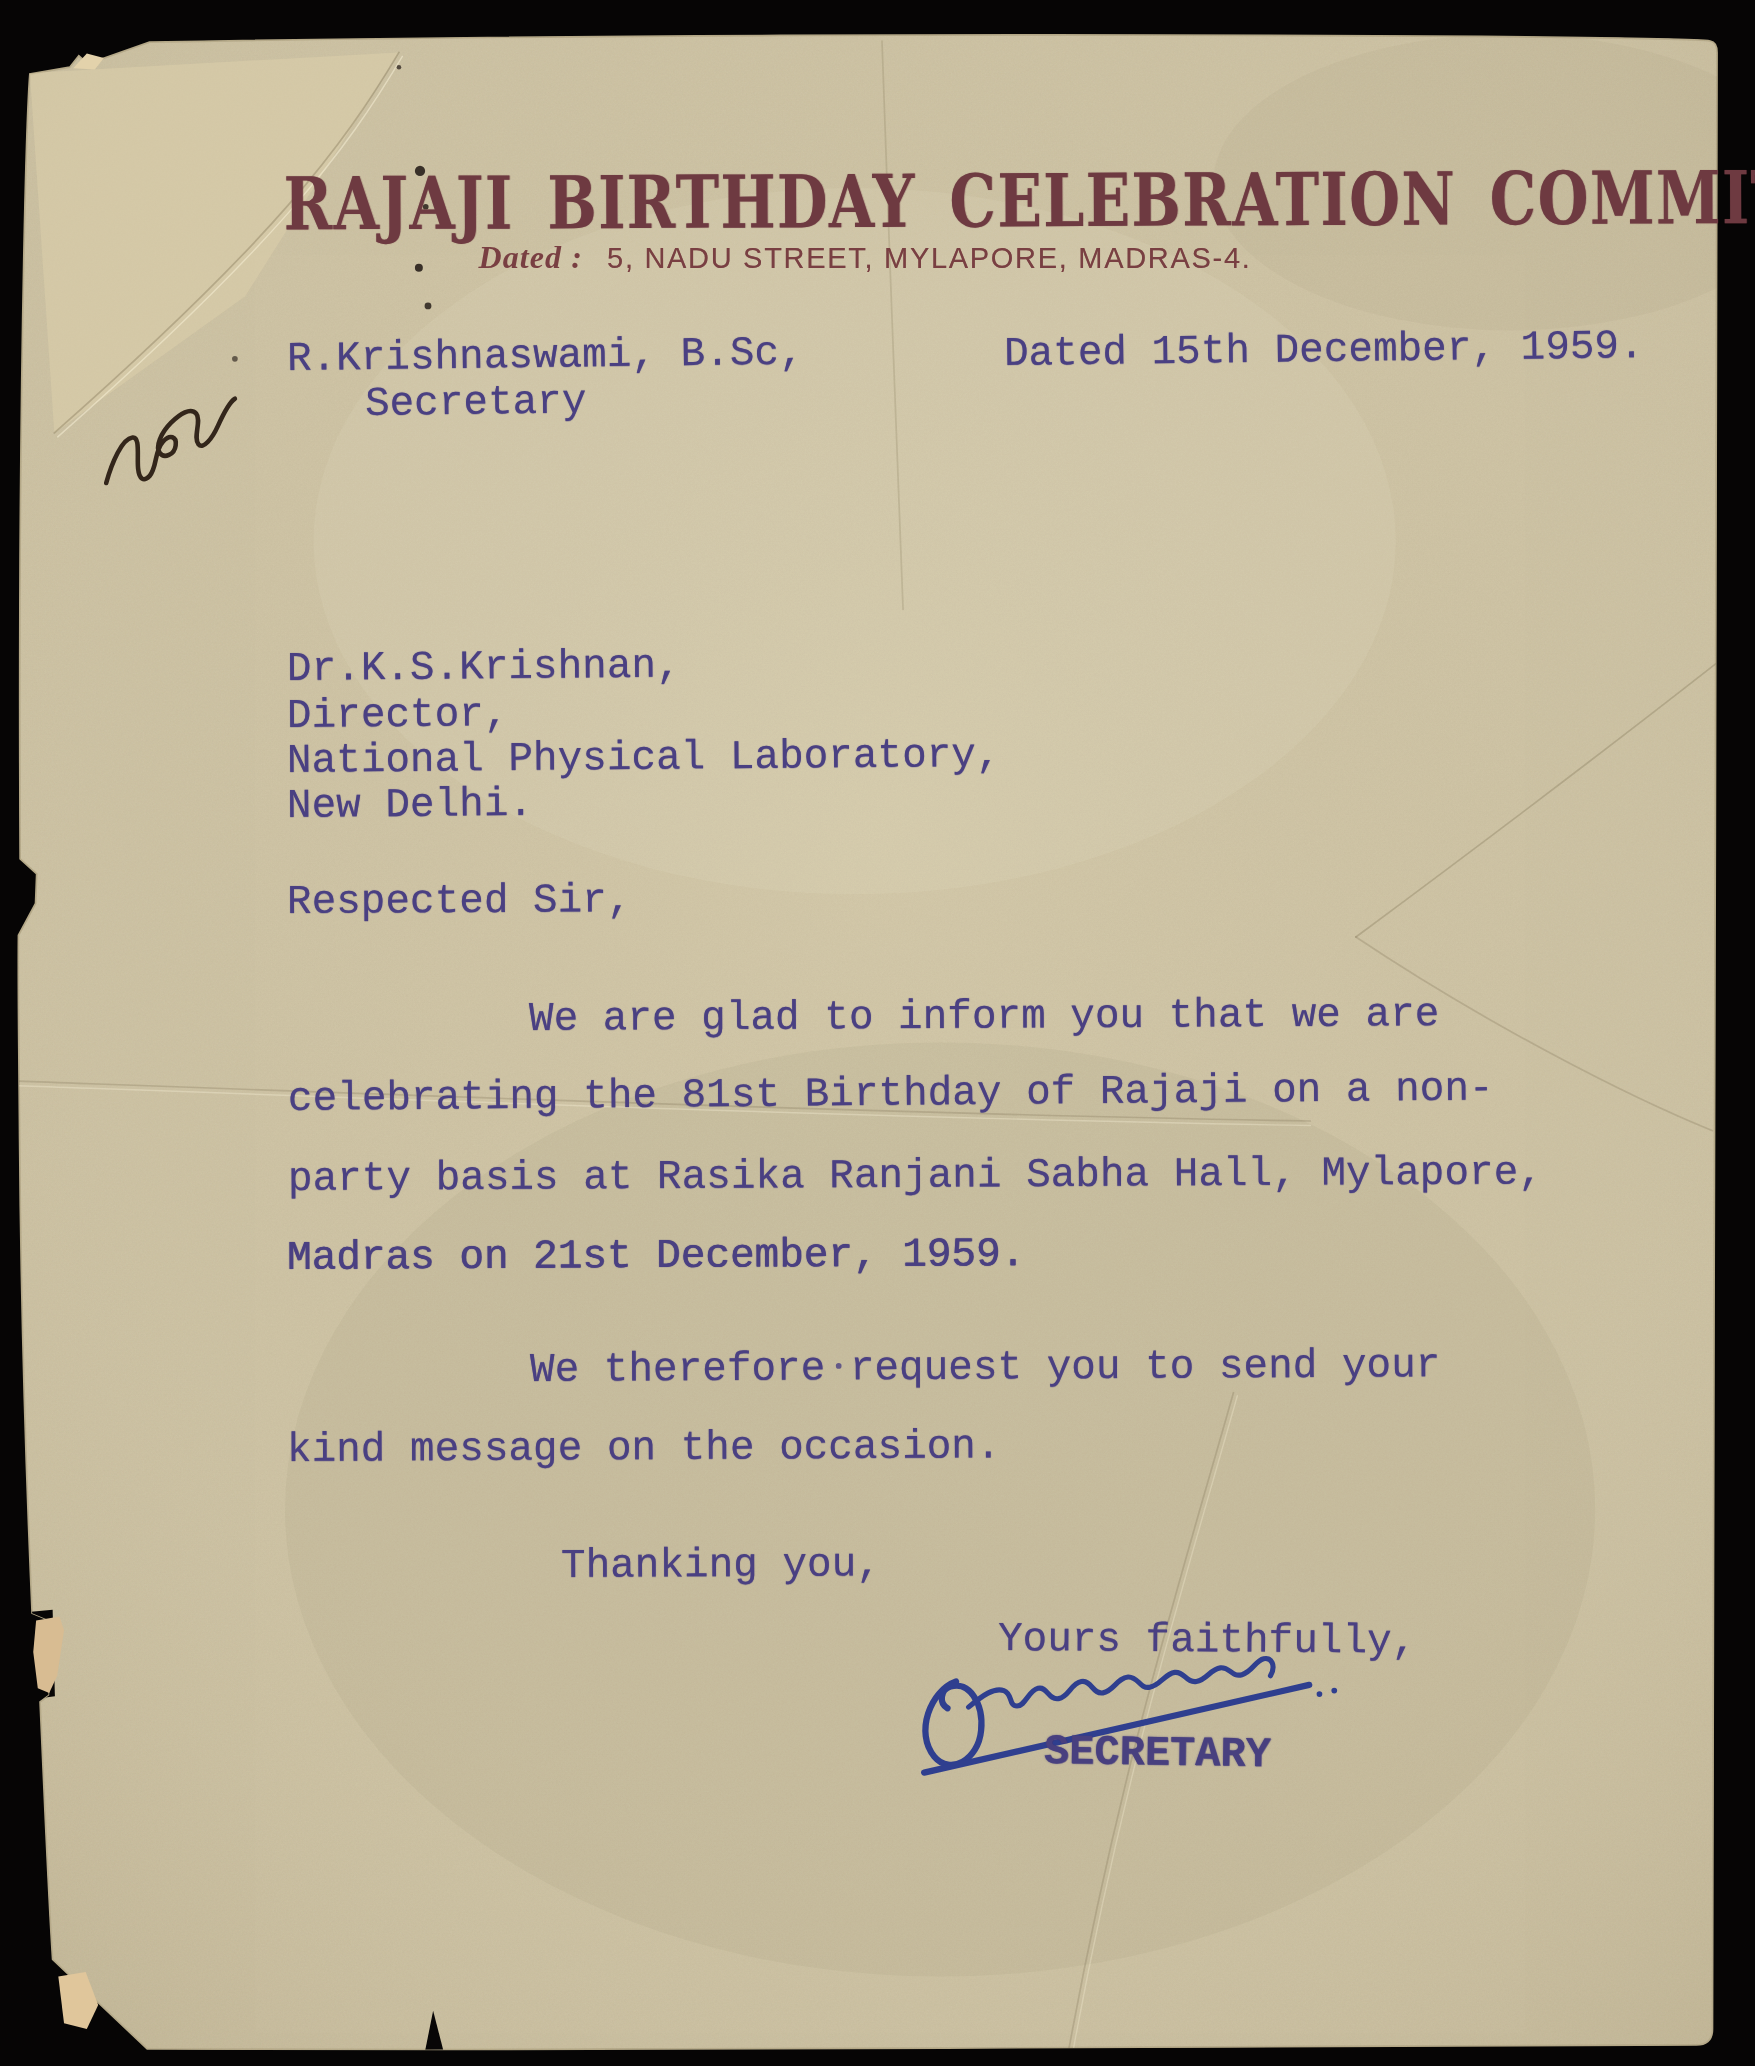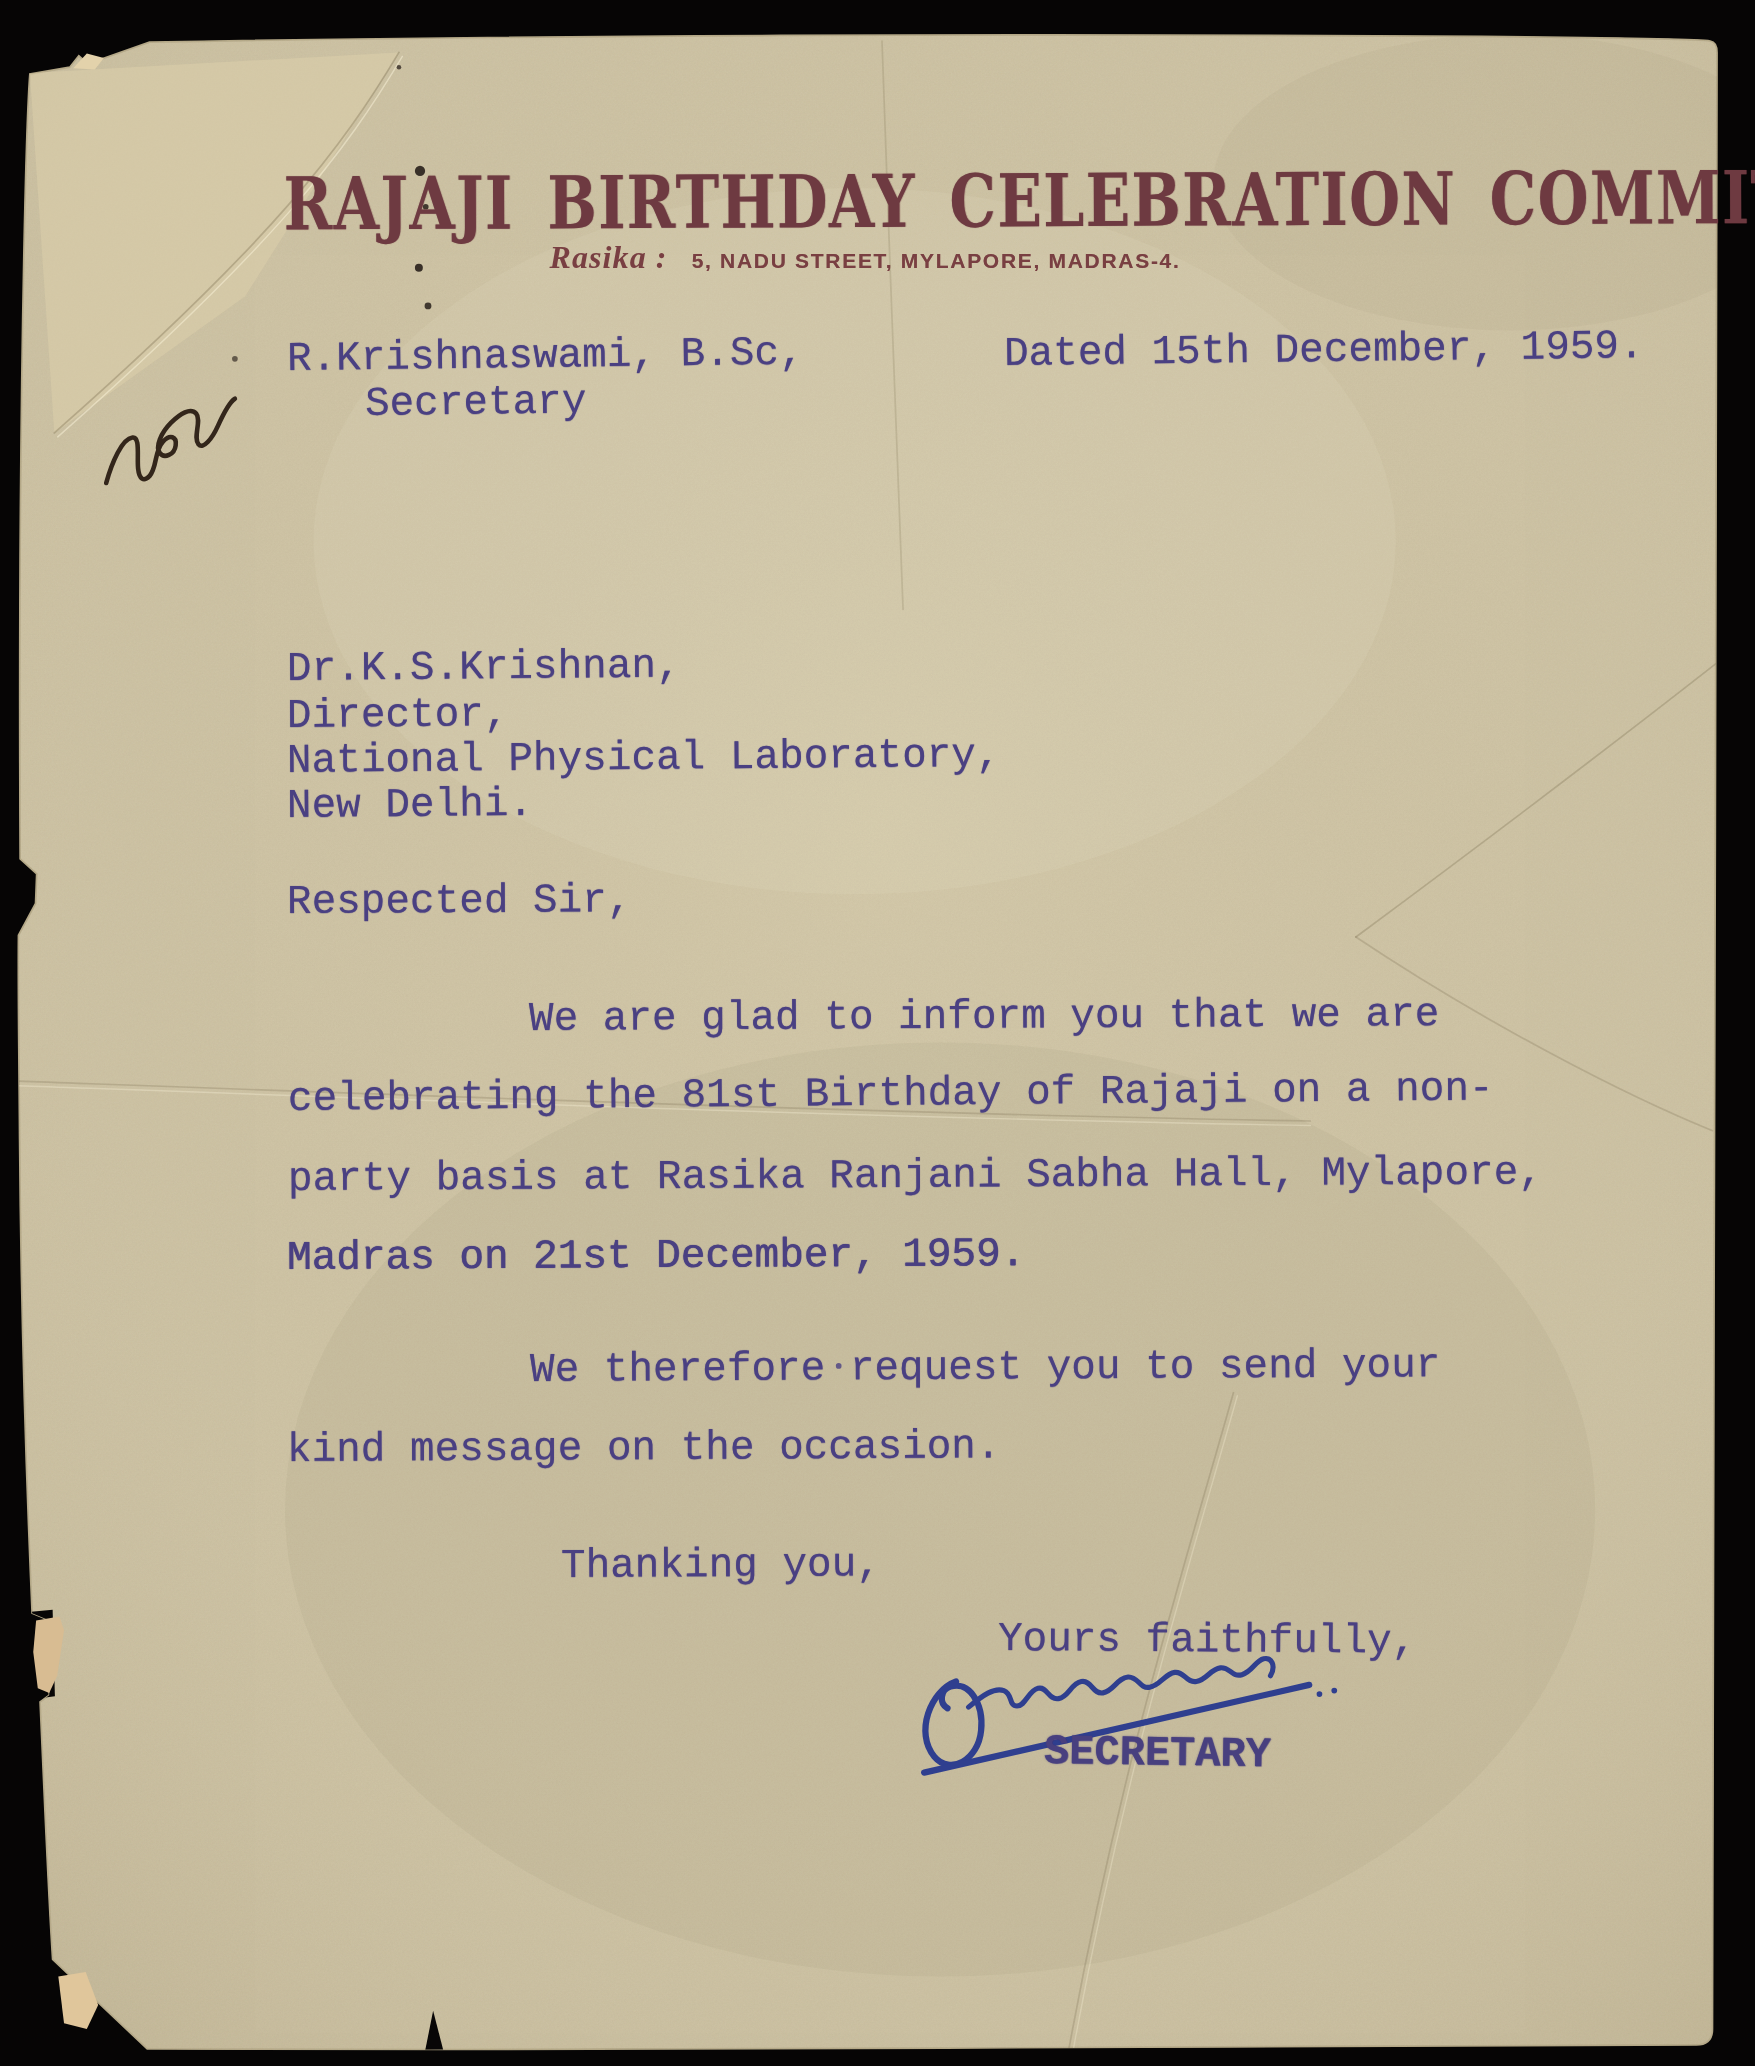--- a/index.html
+++ b/index.html
@@ -10,21 +10,21 @@
 
   
   .title-band{left:68px;top:149px;width:1595px;text-align:center;transform:rotate(-0.25deg);}
   .title-inner{display:inline-block;transform:scaleX(0.80);transform-origin:center;
       font-family:"DejaVu Serif",serif;font-weight:bold;font-size:73px;line-height:85px;
       letter-spacing:1.7px;word-spacing:15px;color:#6e3a41;
       text-shadow:0 0 1.1px rgba(110,58,65,0.55),1.1px 0 0 rgba(110,58,65,0.18);}
   .office-band{left:68px;top:229px;width:1584px;text-align:center;color:#793f42;}
   .office-label{font-family:"Liberation Serif",serif;font-style:italic;font-weight:bold;
       font-size:32px;margin-right:24px;letter-spacing:1.1px;}
-  .office-address{font-family:"Liberation Sans",sans-serif;font-weight:bold;font-size:21px;
+  .office-address{font-family:"Liberation Sans",sans-serif;font-weight:normal;font-size:29px;
       letter-spacing:1.7px;text-shadow:0 0 0.6px rgba(121,63,66,0.6);text-align:right;}
 
   
   .type{font-family:"Liberation Mono",monospace;font-size:41px;line-height:41px;color:#4a4082;
       text-shadow:0 0 1.1px rgba(74,64,130,0.55),0 0.6px 0.6px rgba(74,64,130,0.25);
       transform-origin:left center;}
   .t-a{transform:rotate(-0.7deg);}
   .t-b{transform:rotate(-0.5deg);}
   .t-c{transform:rotate(-0.3deg);}
   .t-d{transform:rotate(0.35deg);}
@@ -129,21 +129,21 @@
       <path stroke-width="11" d="M1622,3112 L2298,2958"></path>
       <circle cx="2316" cy="2974" r="5" fill="#2f3f8f" stroke="none"></circle>
       <circle cx="2342" cy="2968" r="5" fill="#2f3f8f" stroke="none"></circle>
     </g>
   </svg>
 
   <div class="txt title-band">
     <span class="title-inner">RAJAJI BIRTHDAY CELEBRATION COMMITTEE</span>
   </div>
   <div class="txt office-band">
-    <span class="office-label">Rasika :</span><span class="office-address">5, NADU STREET, MYLAPORE, MADRAS-4.</span>
+    <span class="office-label">Dated :</span><span class="office-address">5, NADU STREET, MYLAPORE, MADRAS-4.</span>
   </div>
 
   <div class="txt type t-a" style="left:287px;top:339px;">R.Krishnaswami, B.Sc,</div>
   <div class="txt type t-a" style="left:365px;top:384px;">Secretary</div>
   <div class="txt type t-a" style="left:1004px;top:334px;">Dated 15th December, 1959.</div>
 
   <div class="txt type t-b" style="left:287px;top:649px;">Dr.K.S.Krishnan,</div>
   <div class="txt type t-b" style="left:287px;top:696px;">Director,</div>
   <div class="txt type t-b" style="left:287px;top:741px;">National Physical Laboratory,</div>
   <div class="txt type t-b" style="left:287px;top:786px;">New Delhi.</div>

